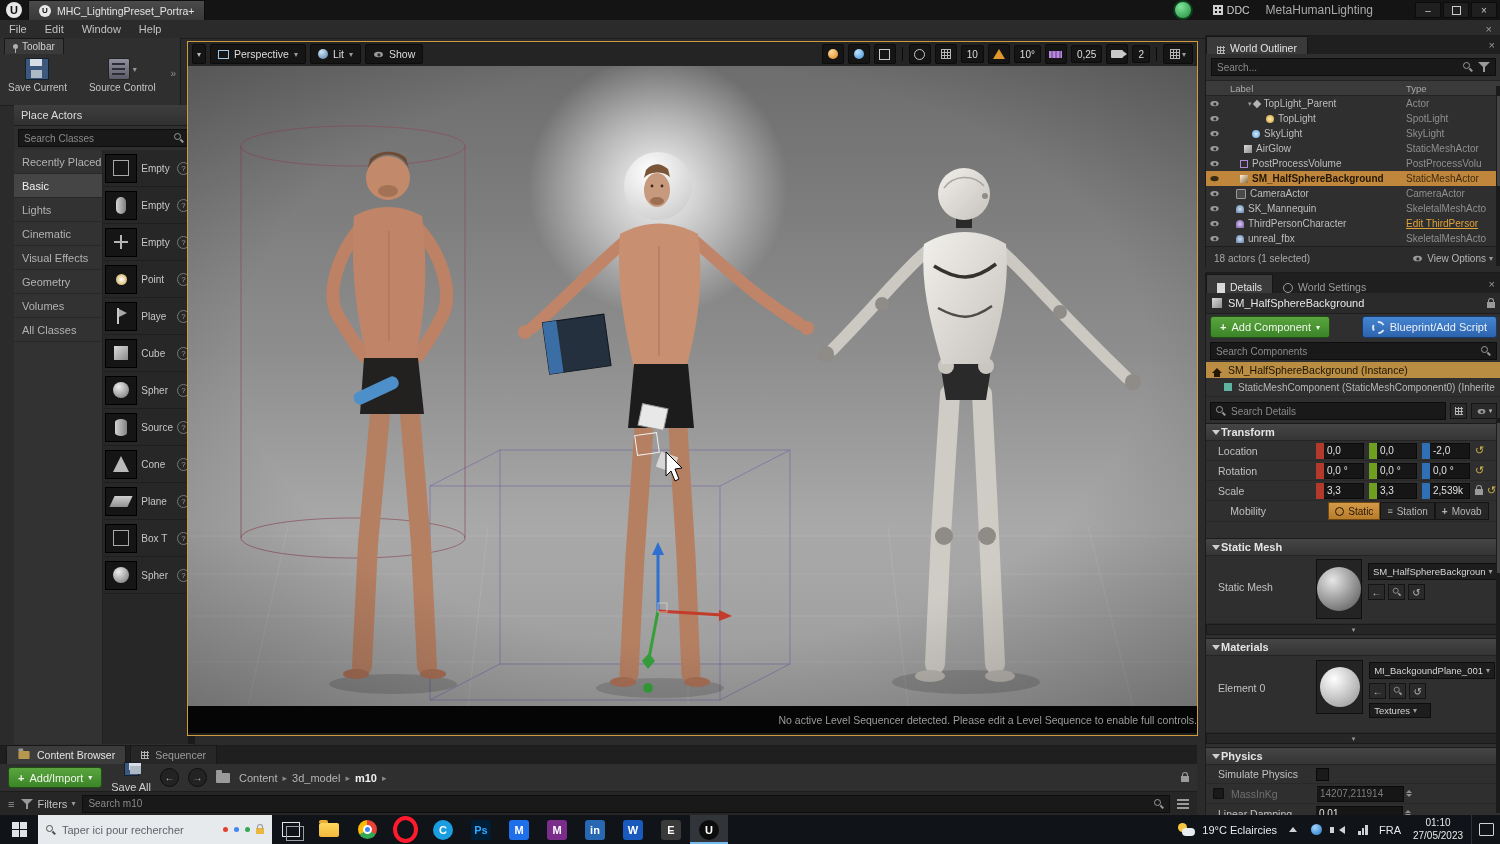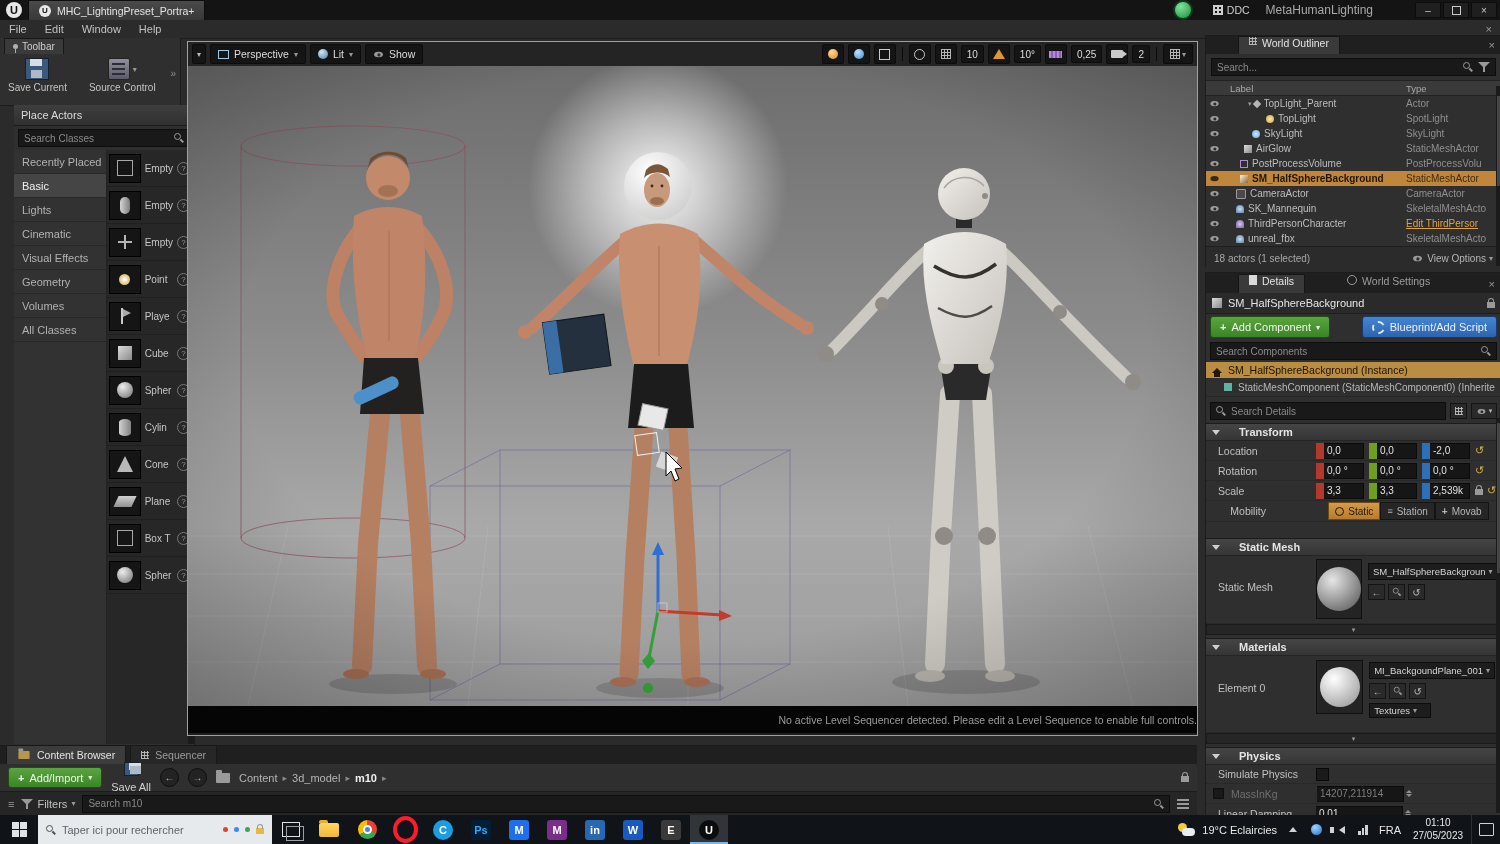--- a/index.html
+++ b/index.html
@@ -89,28 +89,28 @@
   
   .ol-row{height:15px;display:flex;align-items:center;font-size:10px;color:#bdbdbd;}
   .ol-row .type{width:95px;flex:0 0 auto;color:#8f8f8f;overflow:hidden;white-space:nowrap;}
   .ol-row.sel{background:#c0873c;color:#221604;}
   .ol-row.sel .type{color:#3c2a0e;}
   .eye{width:11px;height:7px;border-radius:50%/55%;background:#9a9a9a;position:relative;flex:0 0 auto;}
   .eye::after{content:"";position:absolute;left:3.5px;top:1.5px;width:4px;height:4px;border-radius:50%;background:#2b2b2b;}
   .ti{width:8px;height:8px;flex:0 0 auto;margin-right:4px;}
   
   .d-tabs{height:20px;background:#1f1f1f;display:flex;align-items:flex-end;}
-  .d-tab{height:18px;display:flex;align-items:flex-start;gap:5px;padding:0 10px;font-size:10.5px;color:#9c9c9c;margin-left:32px;}
+  .d-tab{height:18px;display:flex;align-items:flex-end;gap:5px;padding:0 10px;font-size:10.5px;color:#9c9c9c;}
   .d-tab.active{background:#3a3a3a;border:1px solid #161616;border-bottom:none;color:#e4e4e4;}
   .btn-green{background:linear-gradient(#5aa53e,#3c8428);border:1px solid #1f4d14;color:#eef7ea;height:20px;
              border-radius:3px;display:flex;align-items:center;gap:5px;padding:0 9px;font-size:11px;}
   .btn-blue{background:linear-gradient(#4585d2,#2d63ad);border:1px solid #173a6b;color:#eaf1fb;height:20px;
             border-radius:3px;display:flex;align-items:center;gap:5px;padding:0 9px;font-size:11px;}
   .sec-hdr{height:16px;background:linear-gradient(#454545,#353535);border-top:1px solid #1b1b1b;
-           border-bottom:1px solid #242424;display:flex;align-items:center;gap:19px;padding:0 6px;
+           border-bottom:1px solid #242424;display:flex;align-items:center;gap:1px;padding:0 6px;
            color:#e4e4e4;font-size:11px;font-weight:bold;}
   .tri-d{width:0;height:0;border-left:4px solid transparent;border-right:4px solid transparent;border-top:5px solid #cfcfcf;}
   .d-row{display:flex;align-items:center;height:19px;background:#2f2f2f;border-bottom:1px solid #282828;}
   .d-label{width:98px;flex:0 0 auto;padding-left:12px;font-size:10.5px;color:#c0c0c0;overflow:hidden;white-space:nowrap;}
   .vec{display:flex;align-items:center;margin-right:5px;}
   .chip{width:8px;height:16px;flex:0 0 auto;}
   .fld{width:33px;height:14px;background:#161616;border:1px solid #0b0b0b;border-left:none;color:#e0e0e0;
        font-size:10px;display:flex;align-items:center;padding:0 3px;overflow:hidden;white-space:nowrap;}
   .reset{color:#d2b44c;font-size:11px;}
   .mob-btn{height:16px;display:flex;align-items:center;gap:4px;padding:0 6px;background:#262626;
@@ -310,21 +310,21 @@
             <span class="pa-thumb">
               <span class="sh-sphere"></span>
             </span>
             <span class="pa-label">Spher</span>
             <span class="pa-q">?</span>
           </div>
         <div class="pa-item">
             <span class="pa-thumb">
               <span class="sh-cyl"></span>
             </span>
-            <span class="pa-label">Cylin</span>
+            <span class="pa-label">Source</span>
             <span class="pa-q">?</span>
           </div>
         <div class="pa-item">
             <span class="pa-thumb">
               <span class="sh-cone"></span>
             </span>
             <span class="pa-label">Cone</span>
             <span class="pa-q">?</span>
           </div>
         <div class="pa-item">

